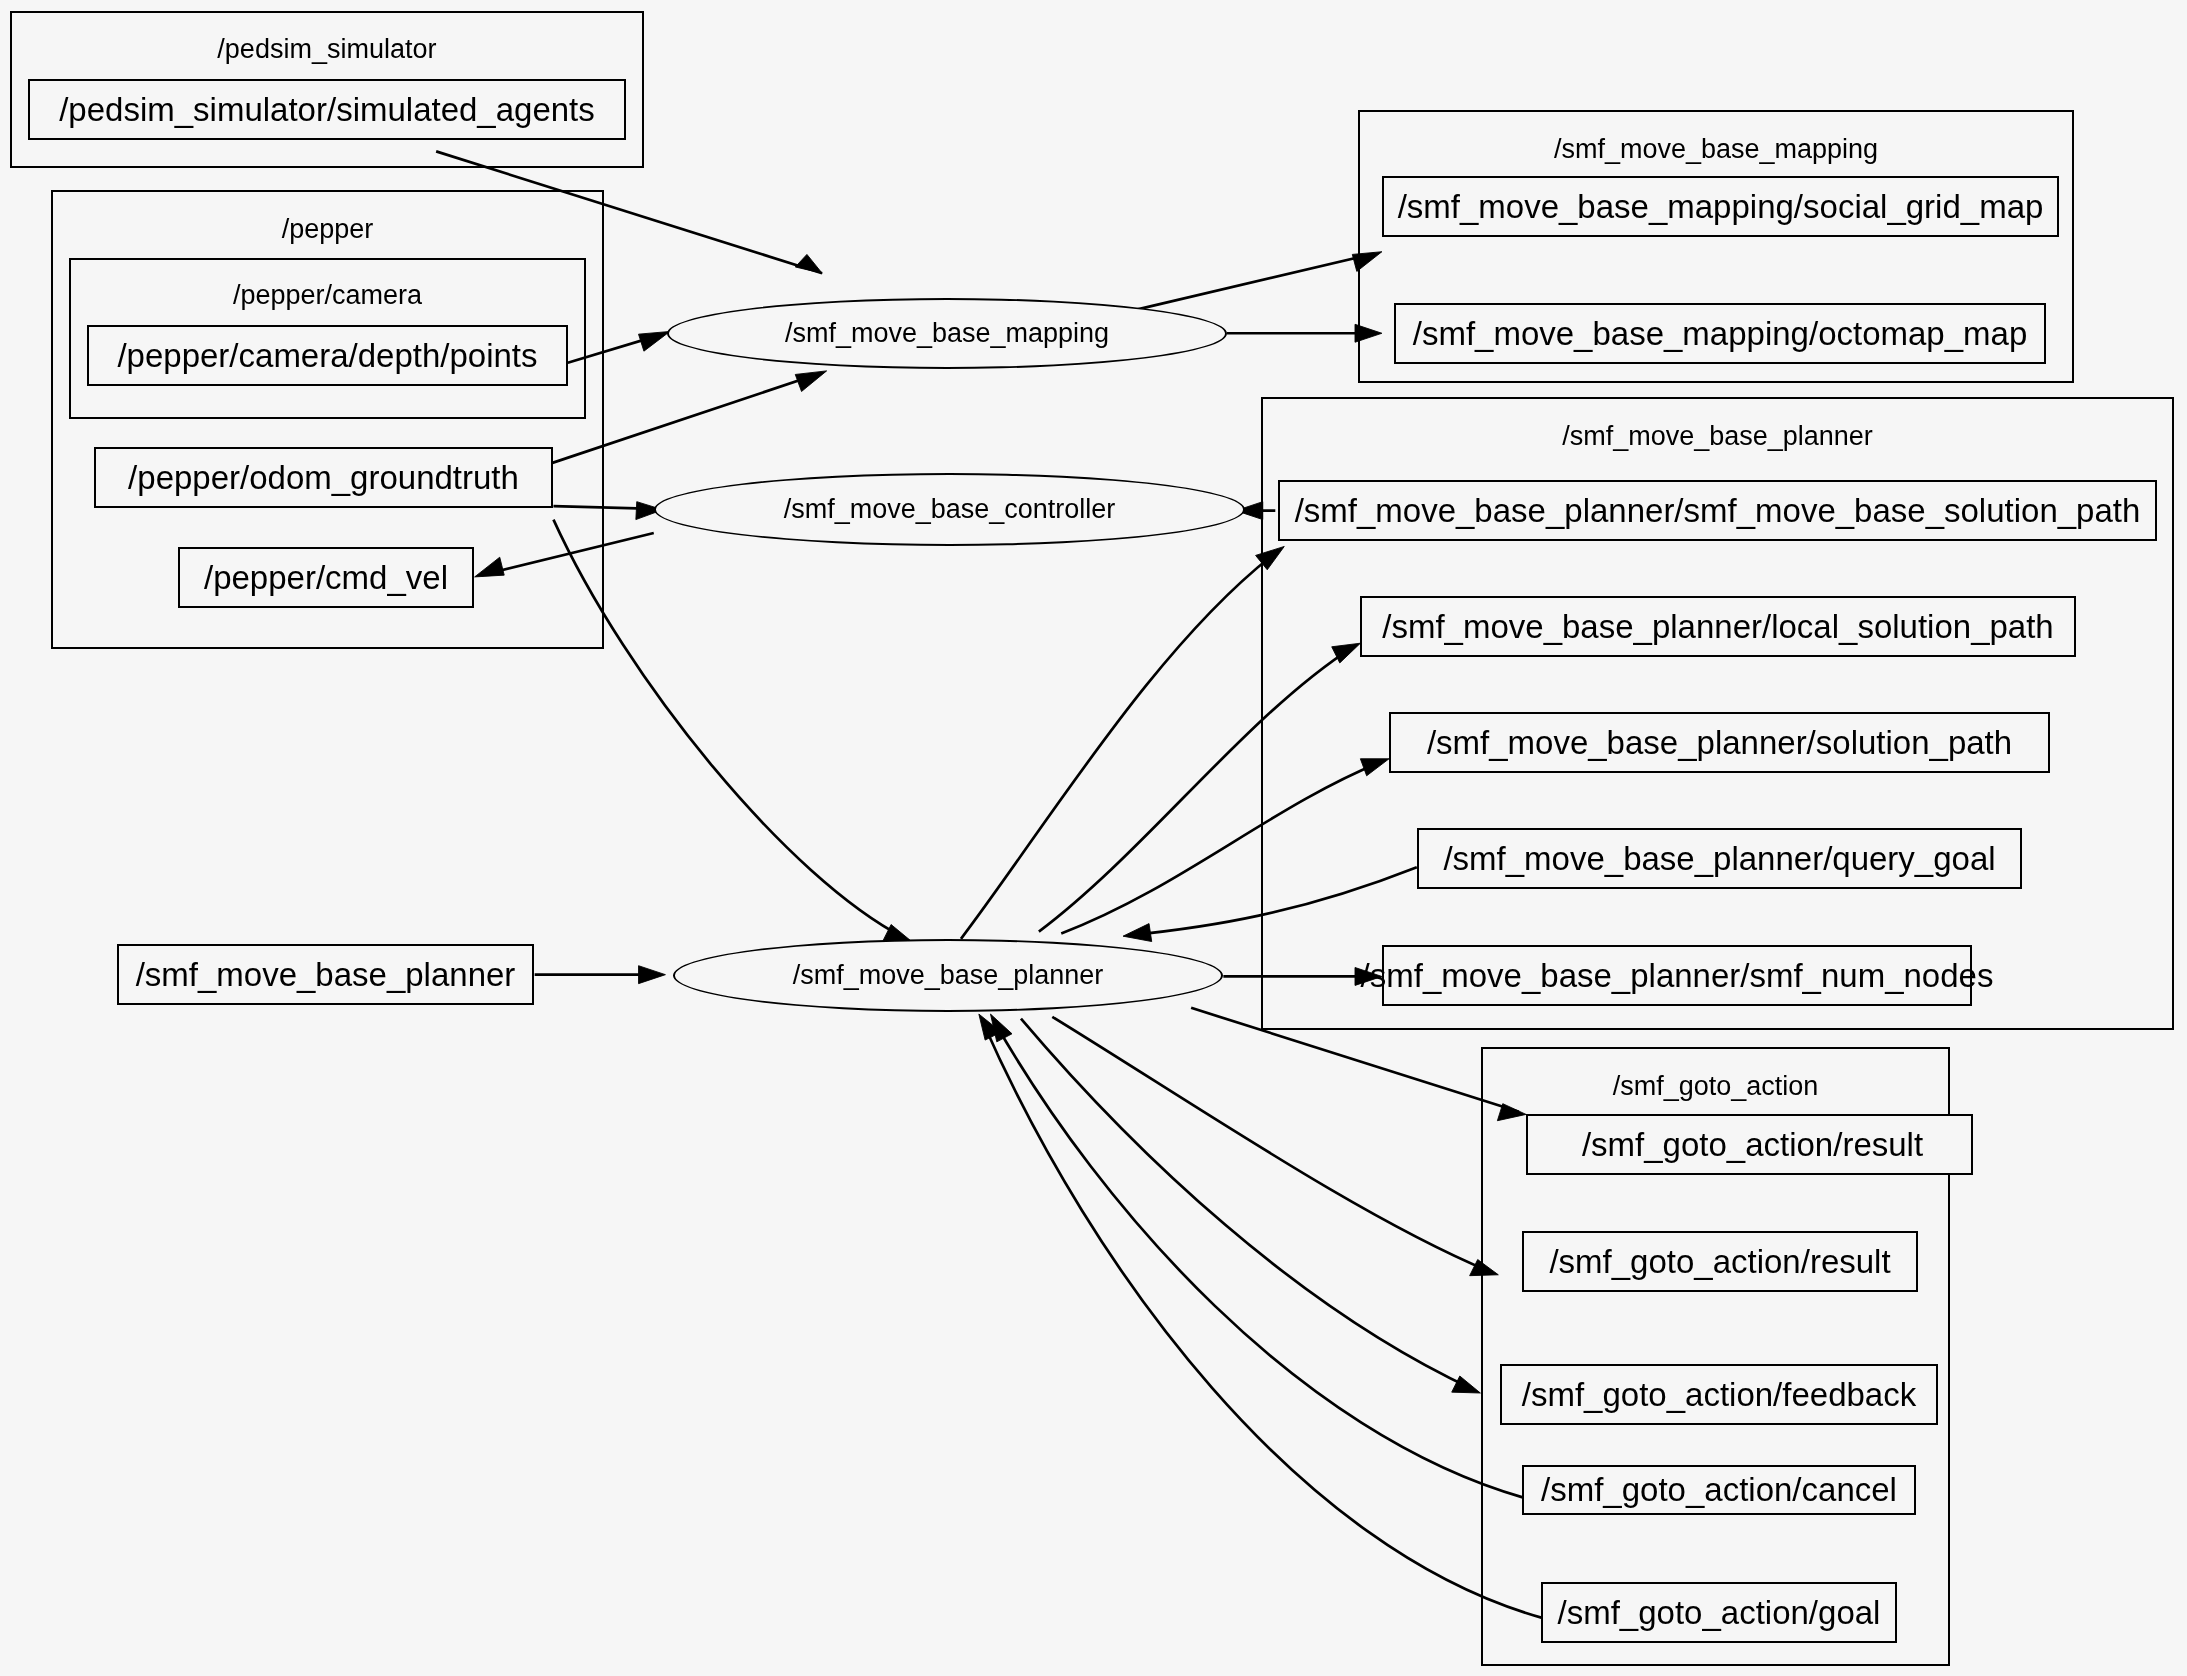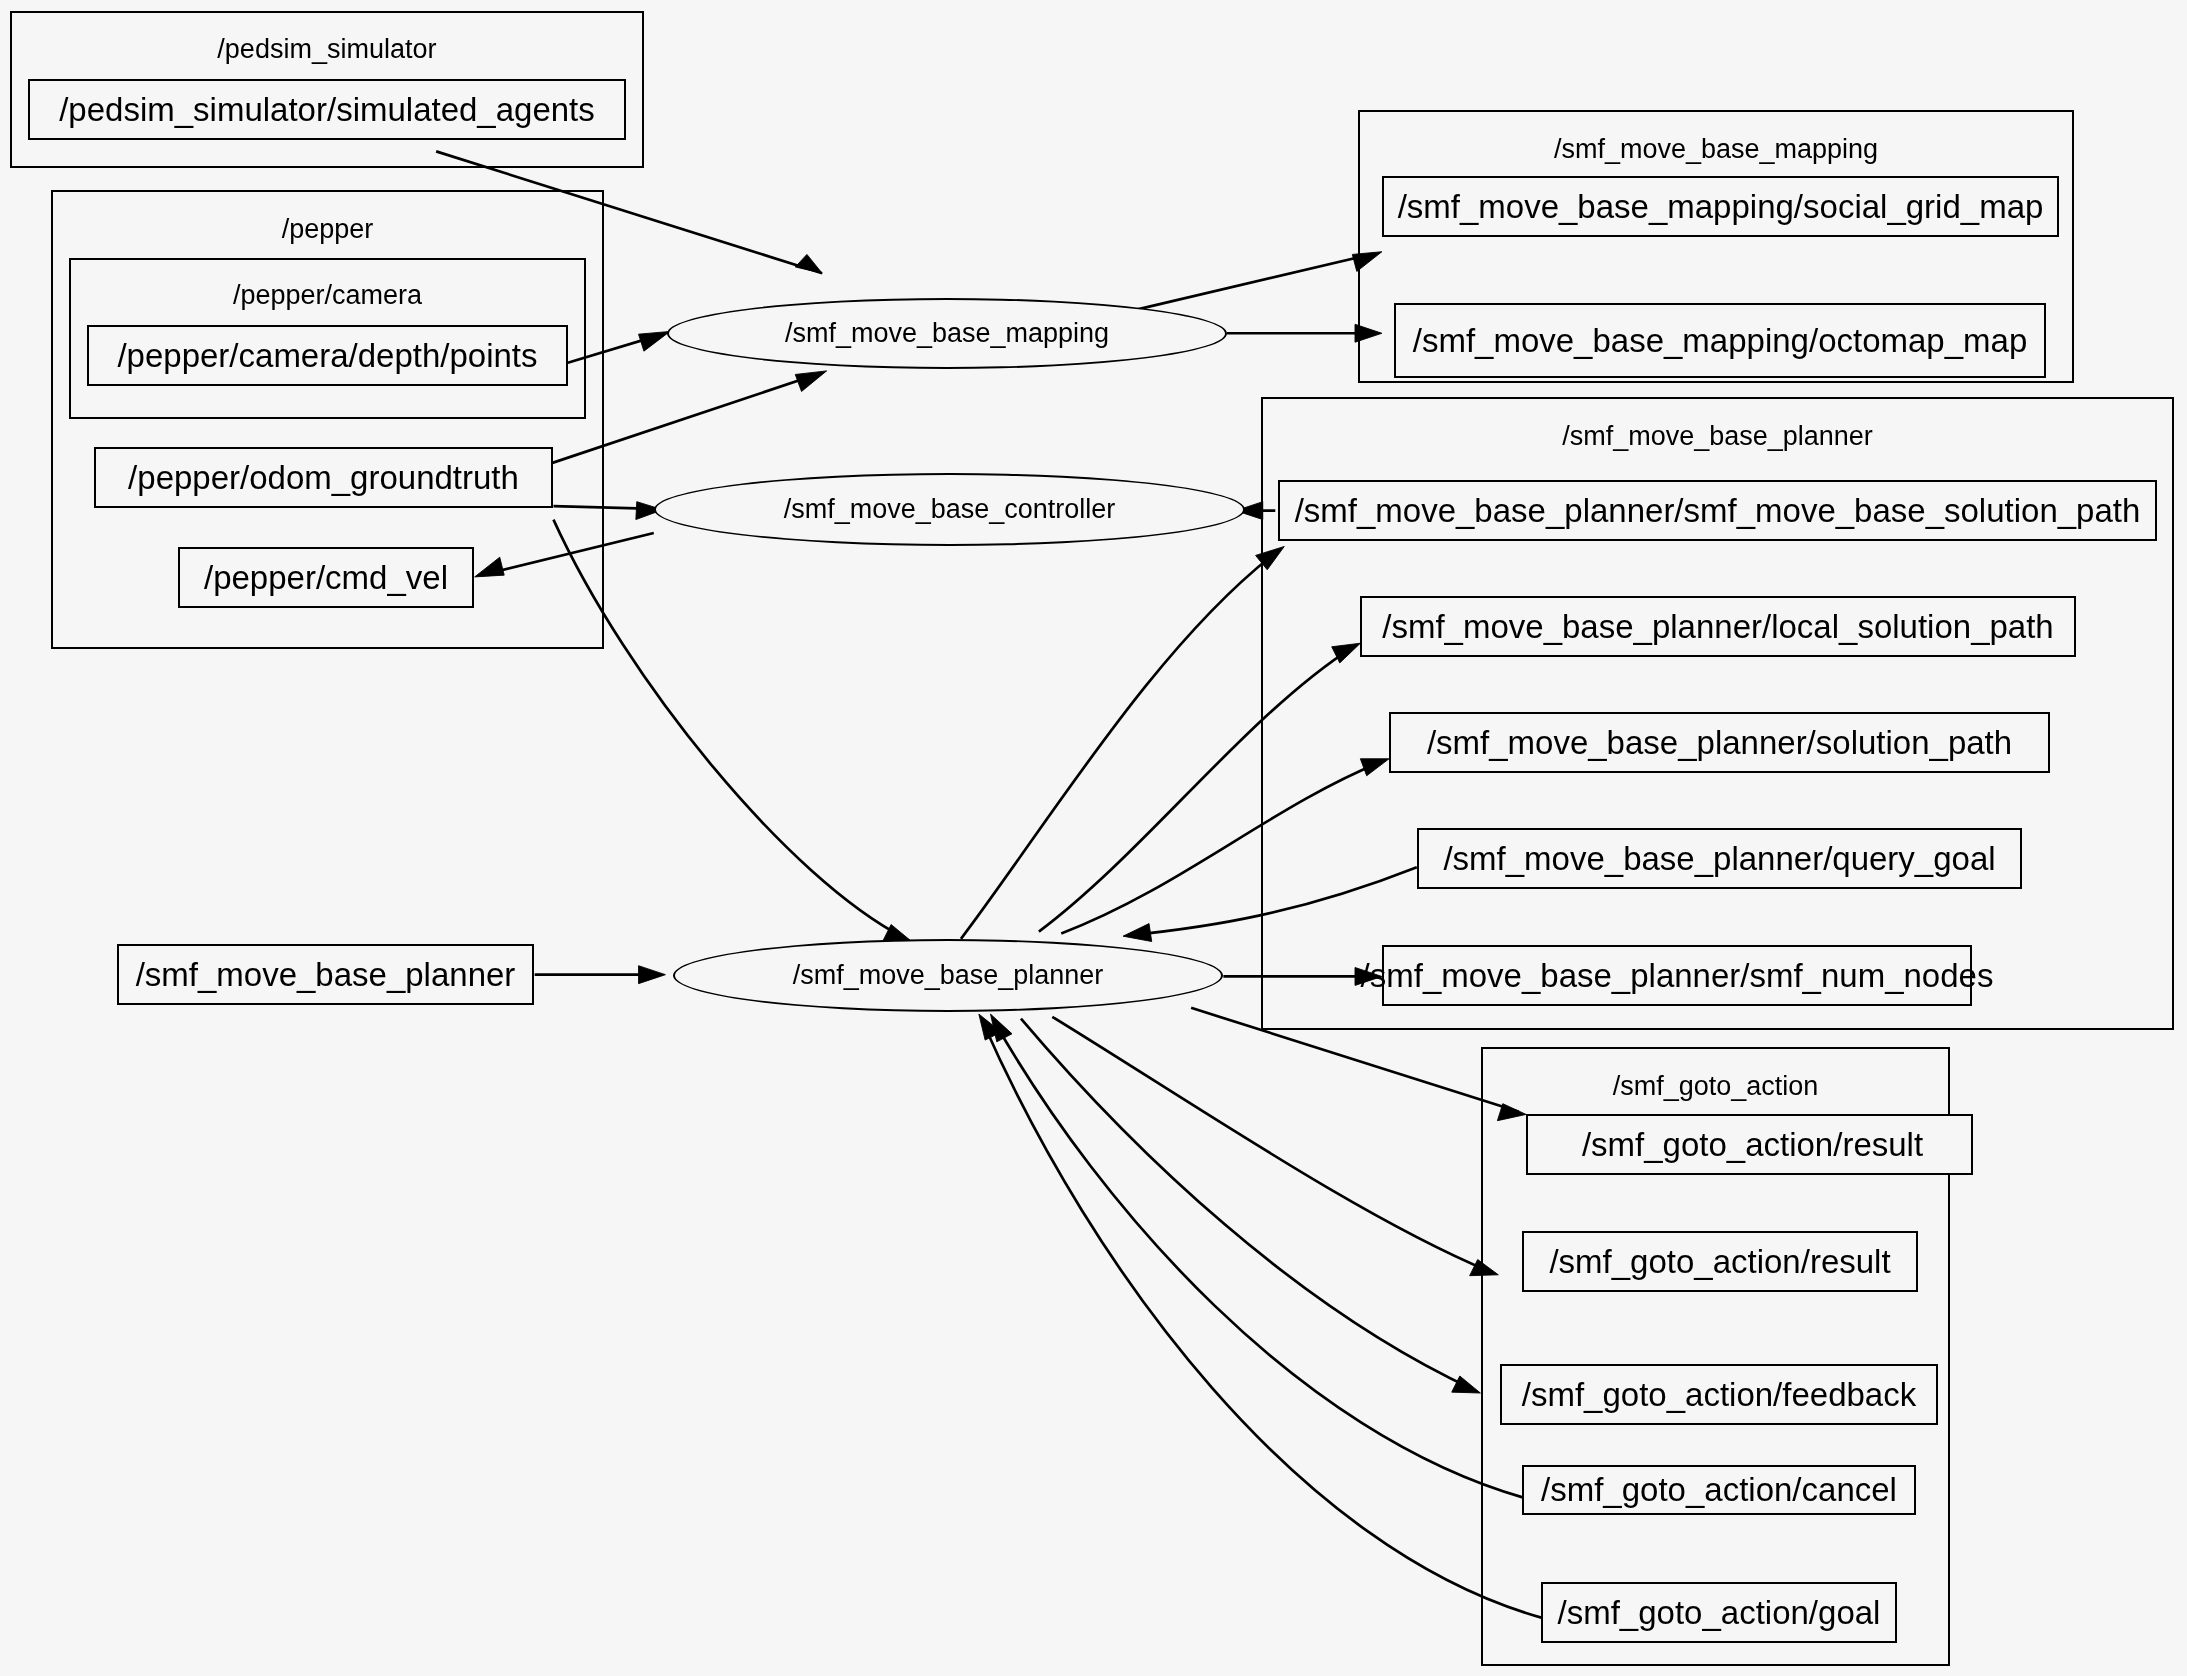--- a/index.html
+++ b/index.html
@@ -201,21 +201,21 @@
   <div class="topic" style="left:87px; top:325px; width:481px; height:61px;">/pepper/camera/depth/points</div>
 
   <div class="topic" style="left:94px; top:447px; width:459px; height:61px;">/pepper/odom_groundtruth</div>
 
   <div class="topic" style="left:178px; top:547px; width:296px; height:61px;">/pepper/cmd_vel</div>
 
   <div class="cluster" style="left:1358px; top:110px; width:716px; height:273px;">
     <div class="cluster-label" style="top:21.5px;">/smf_move_base_mapping</div>
   </div>
   <div class="topic" style="left:1382px; top:176px; width:677px; height:61px;">/smf_move_base_mapping/social_grid_map</div>
-  <div class="topic" style="left:1394px; top:303px; width:652px; height:75px;">/smf_move_base_mapping/octomap_map</div>
+  <div class="topic" style="left:1394px; top:303px; width:652px; height:61px;">/smf_move_base_mapping/octomap_map</div>
 
   <div class="cluster" style="left:1261px; top:397px; width:913px; height:633px;">
     <div class="cluster-label" style="top:22.4px;">/smf_move_base_planner</div>
   </div>
   <div class="topic" style="left:1278px; top:480px; width:879px; height:61px;">/smf_move_base_planner/smf_move_base_solution_path</div>
   <div class="topic" style="left:1360px; top:596px; width:716px; height:61px;text-align:center;">/smf_move_base_planner/local_solution_path</div>
   <div class="topic" style="left:1389px; top:712px; width:661px; height:61px;">/smf_move_base_planner/solution_path</div>
   <div class="topic" style="left:1417px; top:828px; width:605px; height:61px;">/smf_move_base_planner/query_goal</div>
   <div class="topic" style="left:1382px; top:945px; width:590px; height:61px;">/smf_move_base_planner/smf_num_nodes</div>
 

